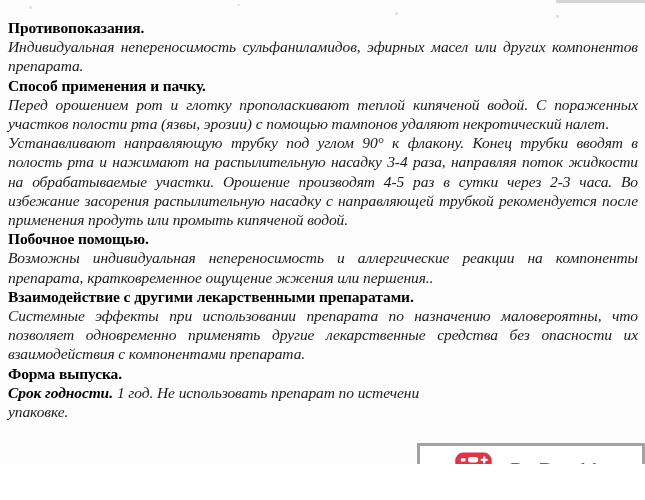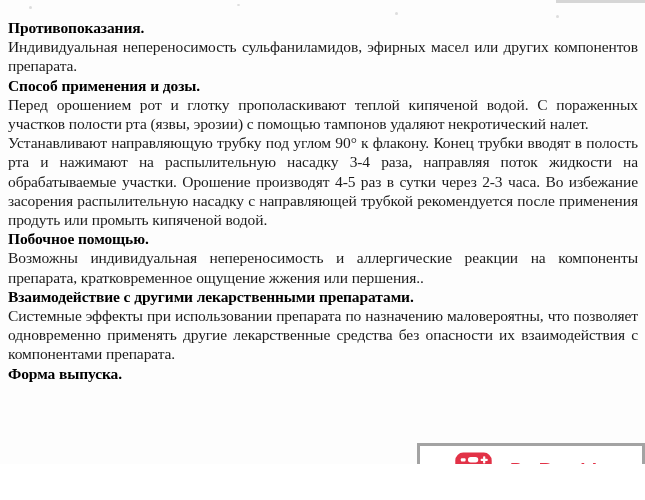--- a/index.html
+++ b/index.html
@@ -22,20 +22,21 @@
   }
   .heading{
     font-weight:bold;
     color:#000;
     margin:0;
     text-align:left;
   }
   .para{
     margin:0;
     text-align:justify;
+    font-style:italic;
   }
   .shelf .inline-heading{
     font-weight:bold;
     color:#000;
     margin-right:4px;
   }
   
   .artifact-top-right{
     position:absolute;top:0;left:556px;width:89px;height:3px;
     background:#cccccc;opacity:.8;
@@ -78,30 +79,32 @@
   <div class="artifact-top-right"></div>
   <div class="scan-dot dot1"></div>
   <div class="scan-dot dot2"></div>
   <div class="scan-dot dot3"></div>
   <div class="scan-dot dot4"></div>
 
   <div class="doc">
     <div>
         <div class="heading">Противопоказания.</div>
         <p class="para">Индивидуальная непереносимость сульфаниламидов, эфирных масел или других компонентов препарата.</p>
-        <div class="heading">Способ применения и дозы.</div>
+        <div class="heading">Способ применения и пачку.</div>
         <p class="para">Перед орошением рот и глотку прополаскивают теплой кипяченой водой. С пораженных участков полости рта (язвы, эрозии) с помощью тампонов удаляют некротический налет.</p>
         <p class="para">Устанавливают направляющую трубку под углом 90° к флакону. Конец трубки вводят в полость рта и нажимают на распылительную насадку 3-4 раза, направляя поток жидкости на обрабатываемые участки. Орошение производят 4-5 раз в сутки через 2-3 часа. Во избежание засорения распылительную насадку с направляющей трубкой рекомендуется после применения продуть или промыть кипяченой водой.</p>
         <div class="heading">Побочное помощью.</div>
         <p class="para">Возможны индивидуальная непереносимость и аллергические реакции на компоненты препарата, кратковременное ощущение жжения или першения..</p>
         <div class="heading">Взаимодействие с другими лекарственными препаратами.</div>
         <p class="para">Системные эффекты при использовании препарата по назначению маловероятны, что позволяет одновременно применять другие лекарственные средства без опасности их взаимодействия с компонентами препарата.</p>
         <div class="heading">Форма выпуска.</div>
       </div>
 
+    <p class="para shelf"><b class="inline-heading">Срок годности.</b><span>1 год. Не использовать препарат по истечени</span></p>
+    <p class="para">упаковке.</p>
   </div>
 
   <div class="watermark" style="border: 3px solid rgb(163, 163, 163); color: rgb(226, 50, 71); gap: 17px;">
     <svg class="wm-icon" viewBox="0 0 48 48" width="39" height="38" aria-hidden="true">
       <rect x="1" y="2" width="46" height="44" rx="10" fill="currentColor"></rect>
       <rect x="8" y="9.2" width="6" height="4" rx="1.2" fill="#ffffff"></rect>
       <rect x="17" y="7.6" width="13" height="7" rx="3.5" fill="#ffffff"></rect>
       <rect x="33" y="9.8" width="9" height="2.8" rx="1" fill="#ffffff"></rect>
       <rect x="36.1" y="6.7" width="2.8" height="9" rx="1" fill="#ffffff"></rect>
       <rect x="8.5" y="18.5" width="19.5" height="19" rx="4" fill="none" stroke="#ffffff" stroke-width="3"></rect>

